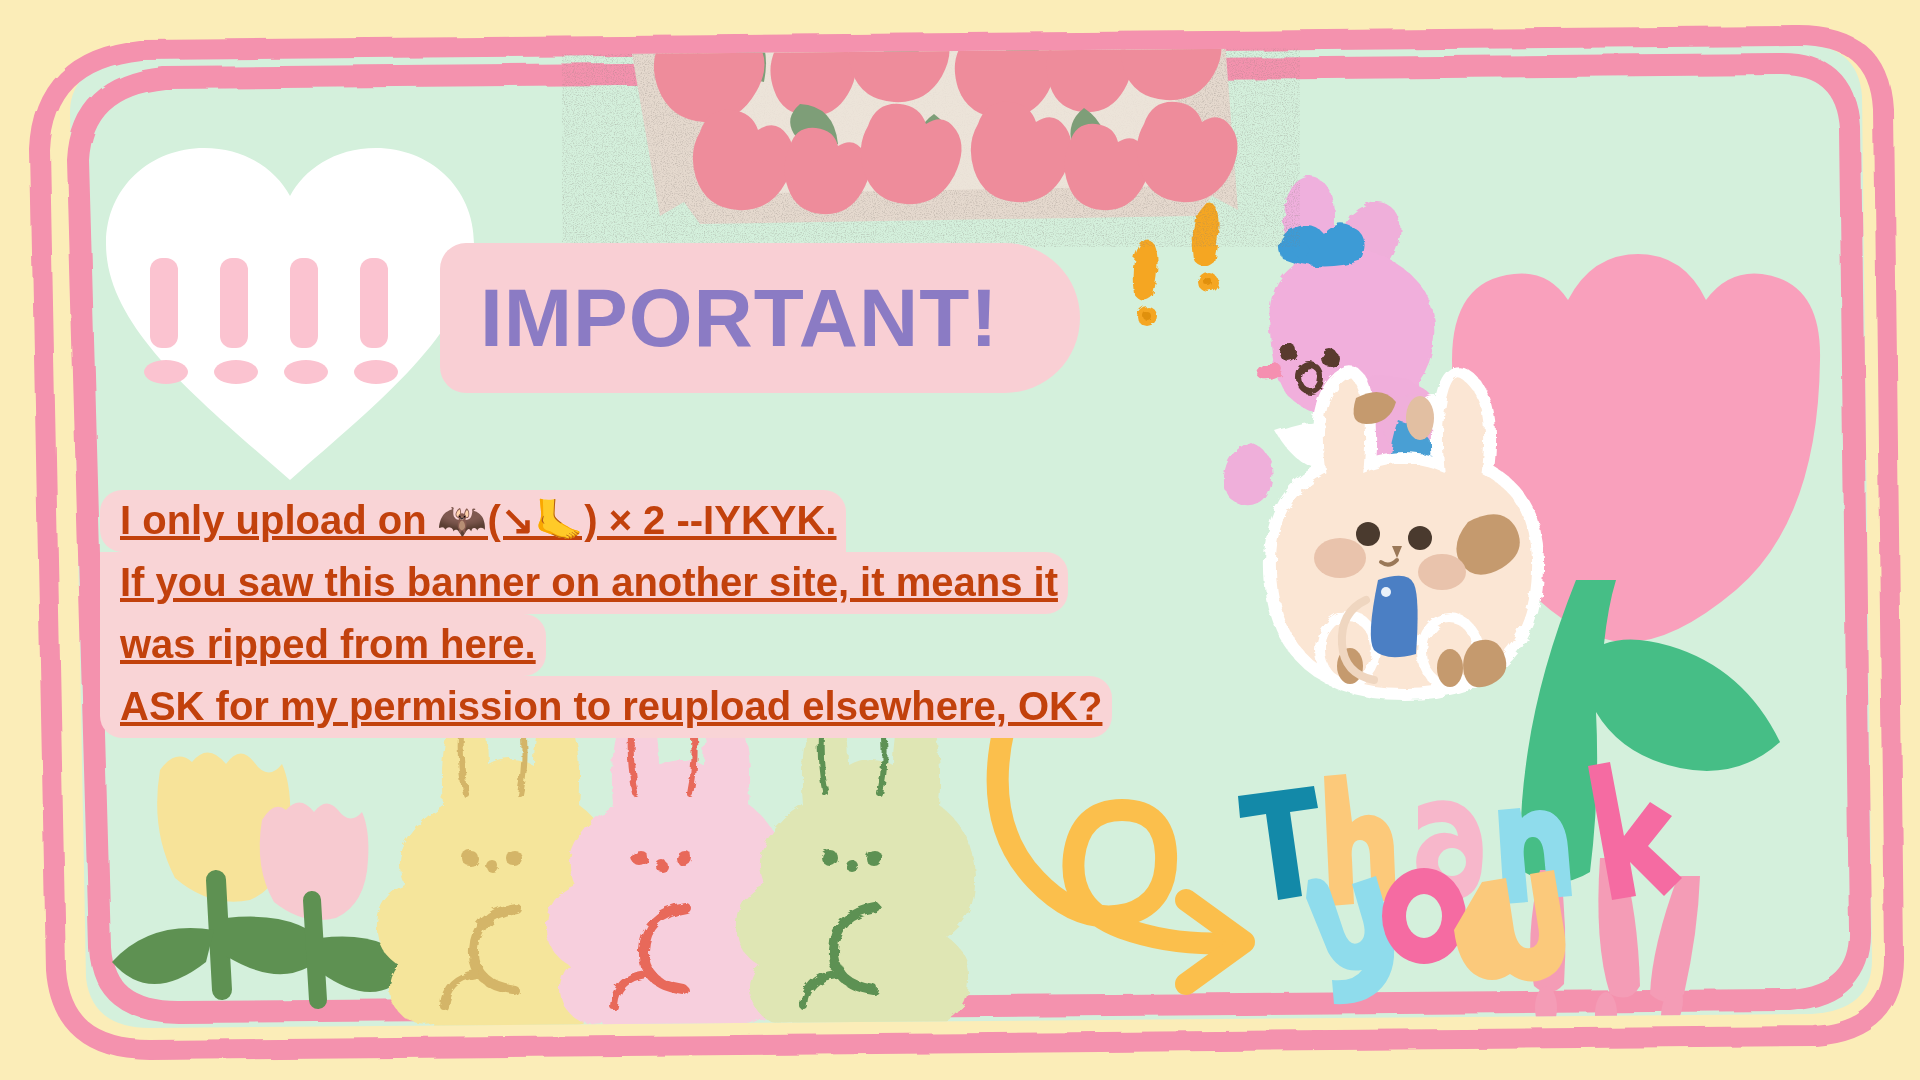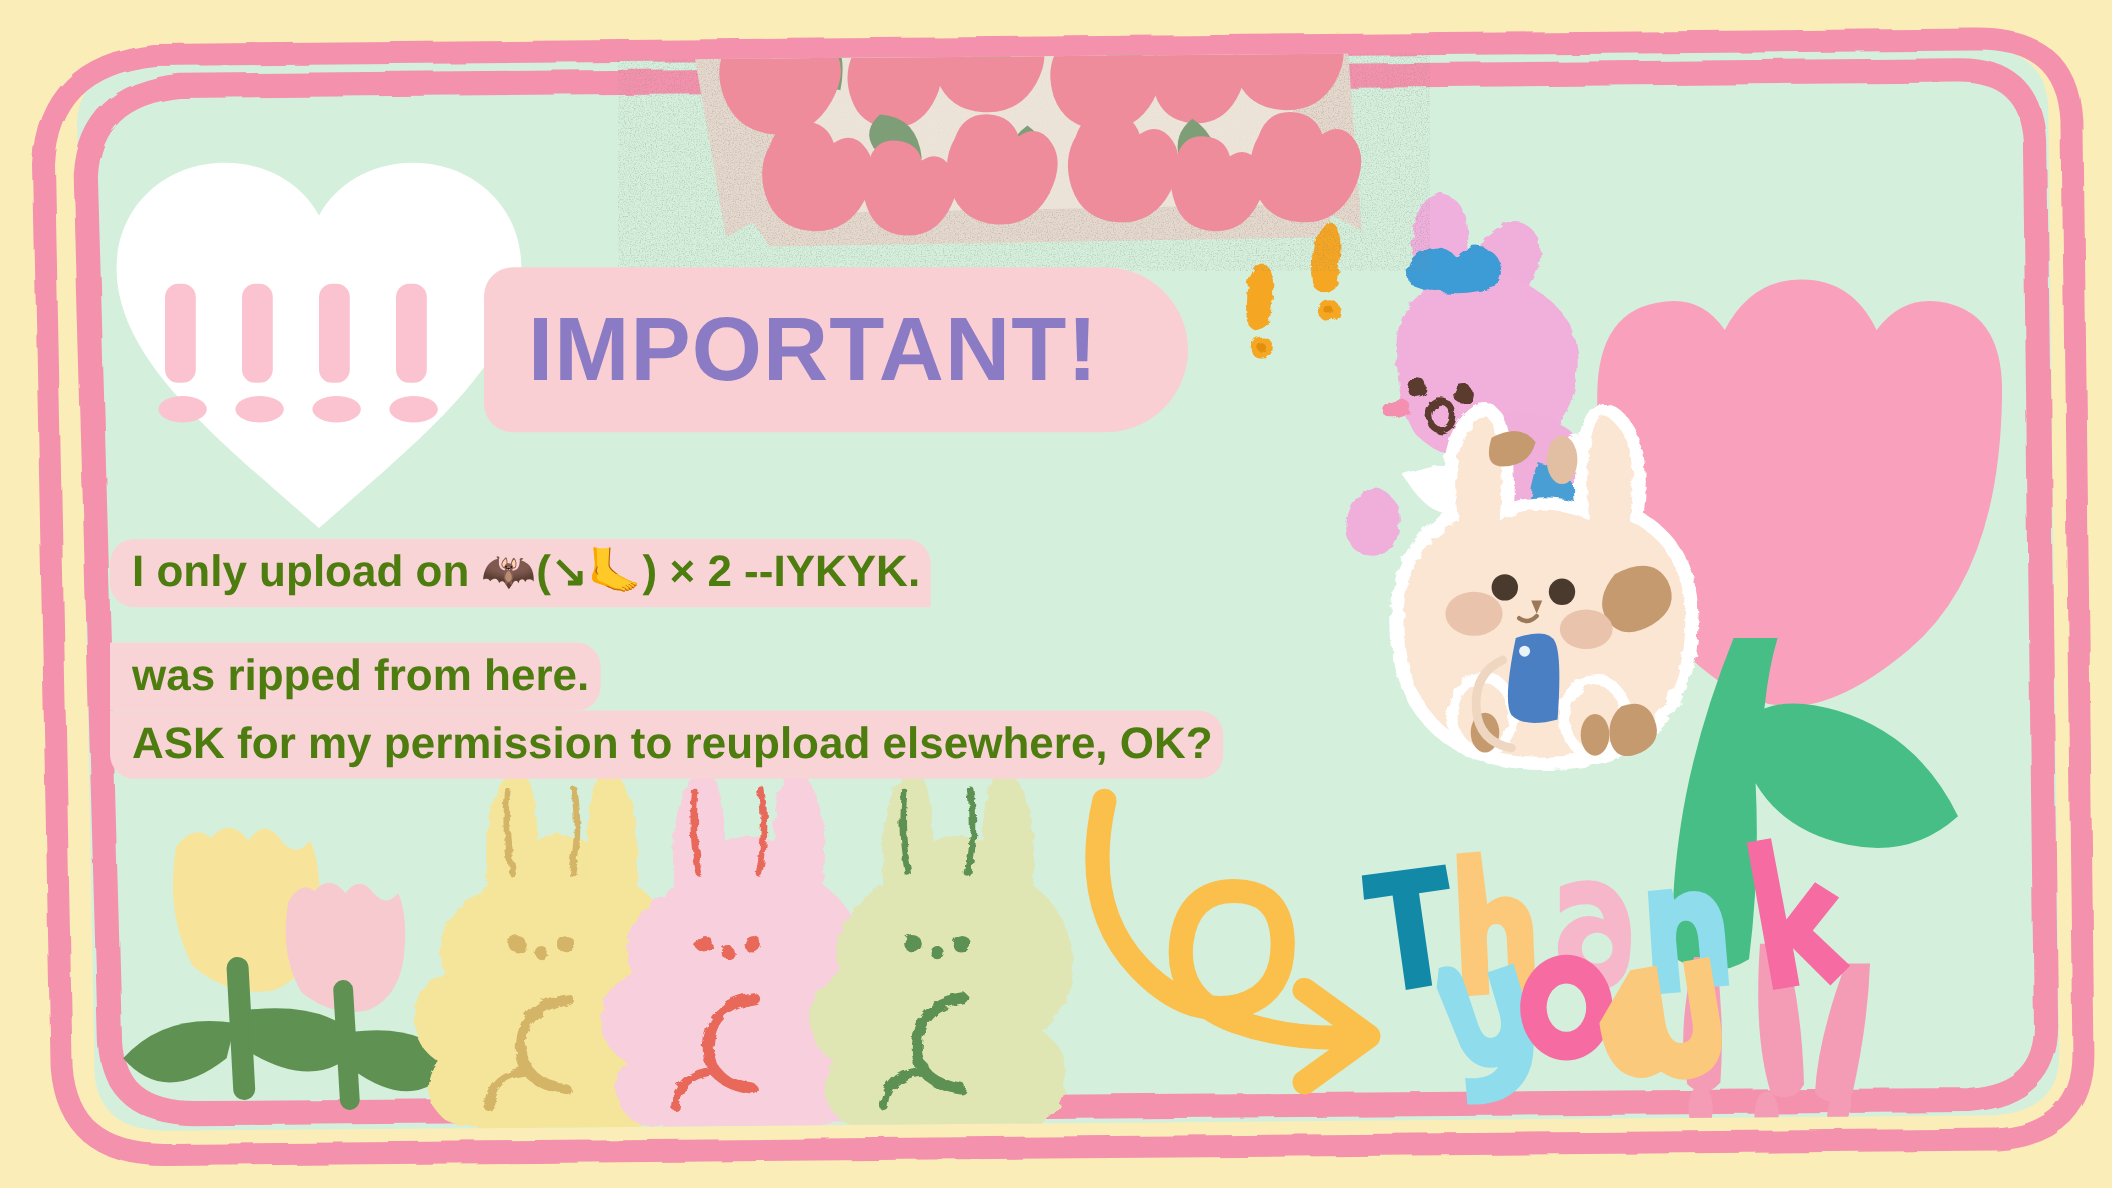--- a/index.html
+++ b/index.html
@@ -30,30 +30,31 @@
 
   
   #body-block{
     position:absolute; left:100px; top:490px;
     z-index:14;
     display:flex; flex-direction:column;
   }
   .body-line{
     display:inline-block;
     background:#F9D4D6;
-    color:#4d7c0f;
+    color:#c2410c;
     font-size:40px; font-weight:bold;
     line-height:1.0;
     padding:10px 10px 12px 20px;
     white-space:nowrap;
     width:max-content;
+    text-decoration:underline;
   }
   #line-0{ border-radius:22px 22px 0 22px; }
   #line-1{ border-radius:0 22px 22px 0; }
-  #line-2{ border-radius:0 22px 22px 0;margin-top:32px; }
+  #line-2{ border-radius:0 22px 22px 0; }
   #line-3{ border-radius:0 22px 22px 22px;text-align:right; }
 
   
   .nosel{ user-select:none; }
 </style>
 </head>
 <body>
 
 <div id="stage">
 
@@ -291,17 +292,18 @@
 
     </g>
   </svg>
 
   <div id="heading-bar">
     <div id="heading-text" class="nosel">IMPORTANT!</div>
   </div>
 
   <div id="body-block">
     <span id="line-0" class="body-line nosel">I only upload on 🦇(↘🦶) × 2 --IYKYK.</span>
+    <span id="line-1" class="body-line nosel">If you saw this banner on another site, it means it</span>
     <span id="line-2" class="body-line nosel">was ripped from here.</span>
     <span id="line-3" class="body-line nosel">ASK for my permission to reupload elsewhere, OK?</span>
   </div>
 
 </div>
 
 </body></html>

